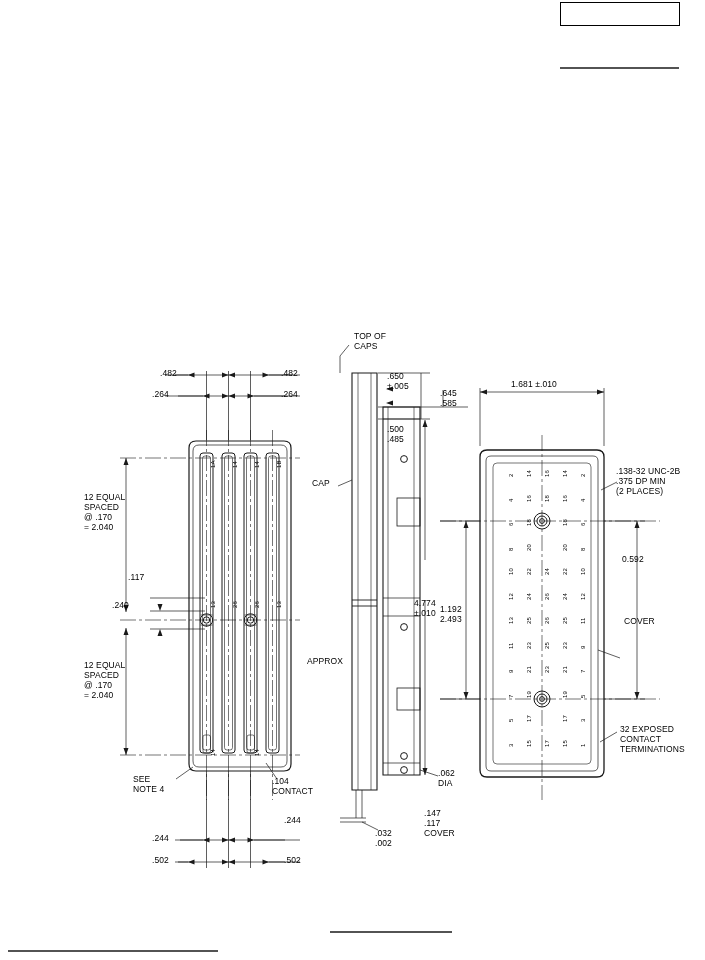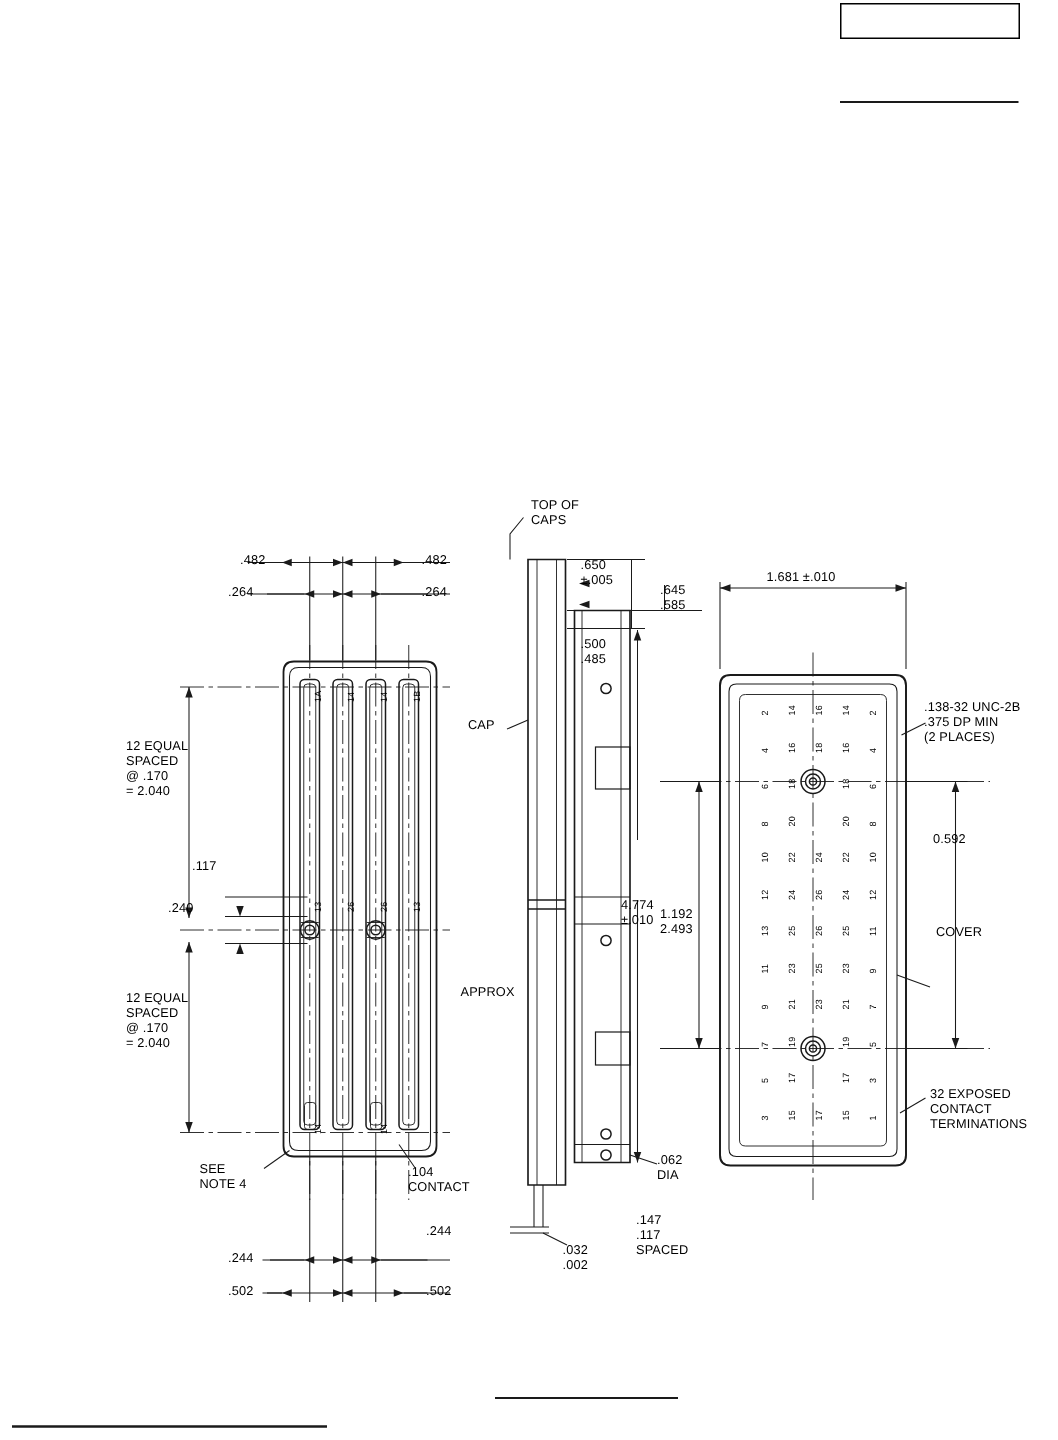--- a/index.html
+++ b/index.html
@@ -301,21 +301,21 @@
   <div class="lbl" style="left:620px; top:724px;">32 EXPOSED
 CONTACT
 TERMINATIONS</div>
   <div class="lbl" style="left:616px; top:466px;">.138-32 UNC-2B
 .375 DP MIN
 (2 PLACES)</div>
   <div class="lbl" style="left:438px; top:768px;">.062
 DIA</div>
   <div class="lbl" style="left:424px; top:808px;">.147
 .117
-SPACED</div>
+COVER</div>
   <div class="lbl" style="left:375px; top:828px;">.032
 .002</div>
   <div class="lbl" style="left:84px; top:492px;">12 EQUAL
 SPACED
 @ .170
 = 2.040</div>
   <div class="lbl" style="left:84px; top:660px;">12 EQUAL
 SPACED
 @ .170
 = 2.040</div>

